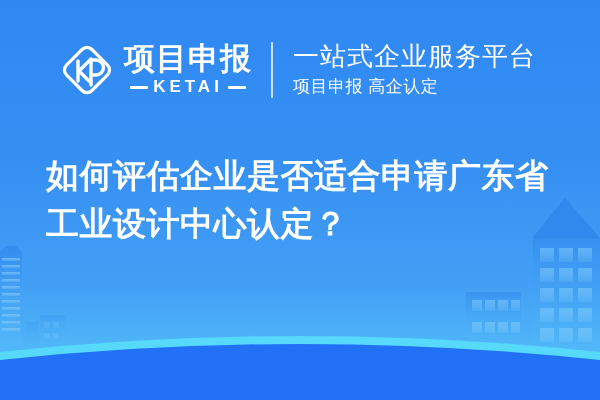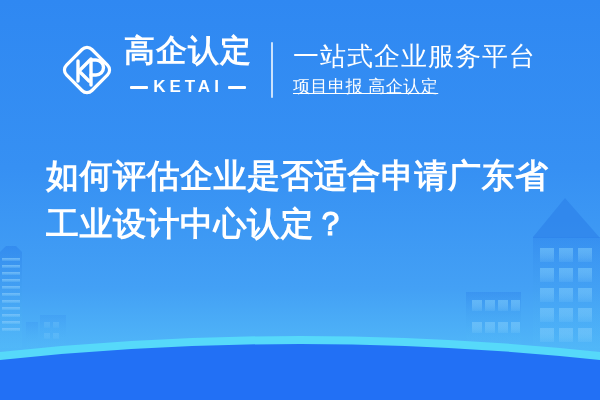--- a/index.html
+++ b/index.html
@@ -29,32 +29,32 @@
   #logo-mark{width:58px;height:58px;flex:none;}
   #logo-word{margin-left:8px;display:flex;flex-direction:column;align-items:center;}
   #brand-cn{
     color:#ffffff;font-size:31px;line-height:32px;font-weight:bold;
     letter-spacing:1px;white-space:nowrap;
   }
   #brand-en-row{display:flex;align-items:center;margin-top:2px;width:100%;justify-content:center;}
   .dash{display:block;width:18px;height:3px;background:#fff;border-radius:1px;}
   #brand-en{
     color:#ffffff;font-size:17px;font-weight:bold;letter-spacing:4px;
-    margin:8px 5px;white-space:nowrap;
+    margin:0 5px;white-space:nowrap;
   }
   #divider{
     width:2px;height:56px;background:rgba(255,255,255,.75);
     margin-left:19px;margin-right:20px;flex:none;border-radius:1px;
   }
   #slogan{display:flex;flex-direction:column;justify-content:center;}
   #slogan-main{
     color:#ffffff;font-size:26px;line-height:30px;letter-spacing:1px;white-space:nowrap;font-family:Liberation Serif, serif;
   }
   #slogan-sub{
-    color:#ffffff;font-size:17px;line-height:22px;margin-top:4px;letter-spacing:.5px;white-space:nowrap;text-decoration:underline;
+    color:#ffffff;font-size:17px;line-height:22px;margin-top:4px;letter-spacing:.5px;white-space:nowrap;
   }
 
   
   #title{
     position:absolute;left:46px;top:152px;width:505px;
     color:#ffffff;font-size:33px;line-height:48px;font-weight:bold;
     letter-spacing:.5px;
   }
 </style>
 </head>
@@ -165,21 +165,21 @@
         <rect x="11" y="11" width="36" height="36" rx="7" ry="7" transform="rotate(45 29 29)" fill="none" stroke="#ffffff" stroke-width="3.2"></rect>
 
         <path d="M20 20 L20 40" stroke="#ffffff" stroke-width="3.4" stroke-linecap="round" fill="none"></path>
         <path d="M32 19 L21 30 L31 40" stroke="#ffffff" stroke-width="3.4" stroke-linecap="round" stroke-linejoin="round" fill="none"></path>
 
         <path d="M33 18 L33 44" stroke="#ffffff" stroke-width="3.4" stroke-linecap="round" fill="none"></path>
         <path d="M33 19 L38 19 A7.5 7.5 0 0 1 38 34 L33 34" stroke="#ffffff" stroke-width="3.4" fill="none" stroke-linecap="round" stroke-linejoin="round"></path>
       </svg>
 
       <div id="logo-word">
-        <div id="brand-cn">高企认定</div>
+        <div id="brand-cn">项目申报</div>
         <div id="brand-en-row">
           <span class="dash"></span>
           <span id="brand-en">KETAI</span>
           <span class="dash"></span>
         </div>
       </div>
     </div>
 
     <div id="divider"></div>
 

